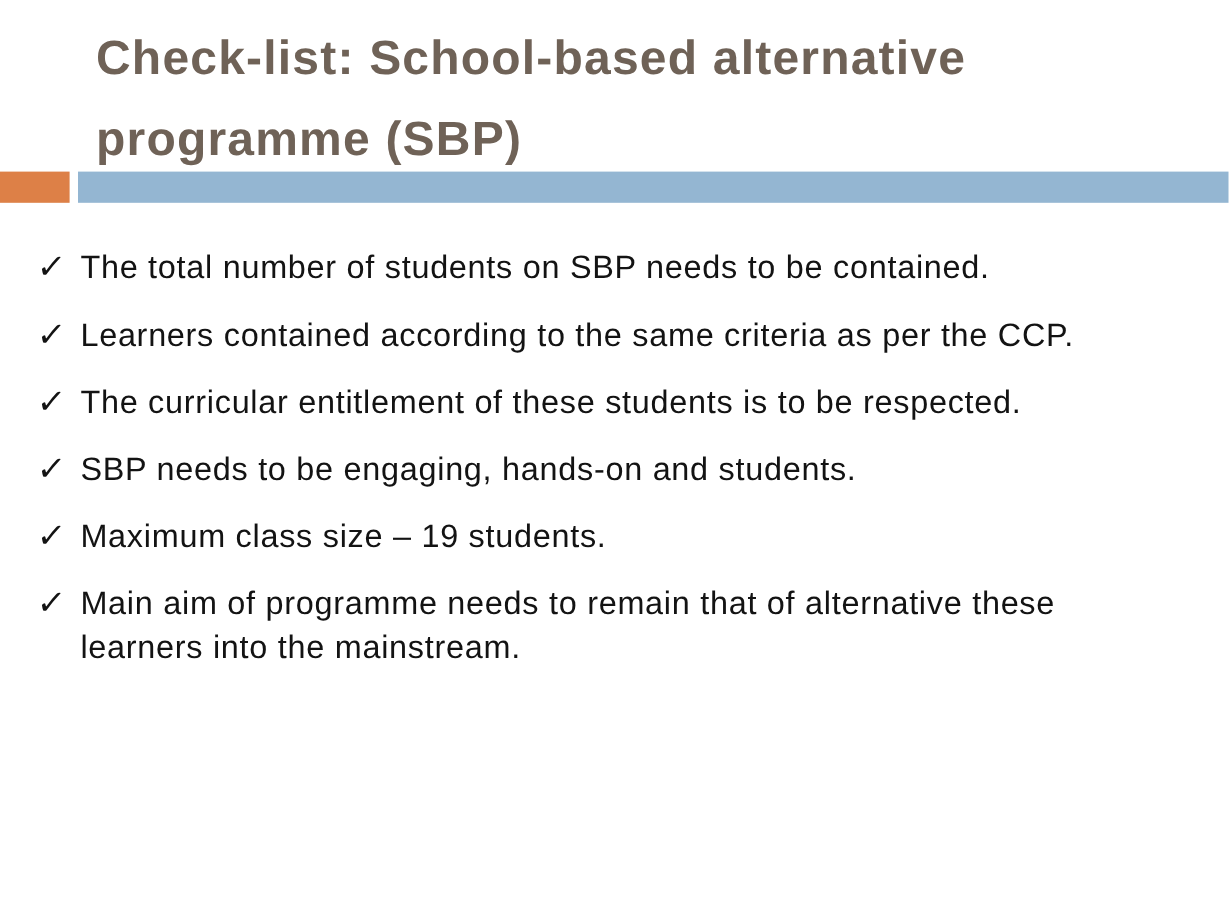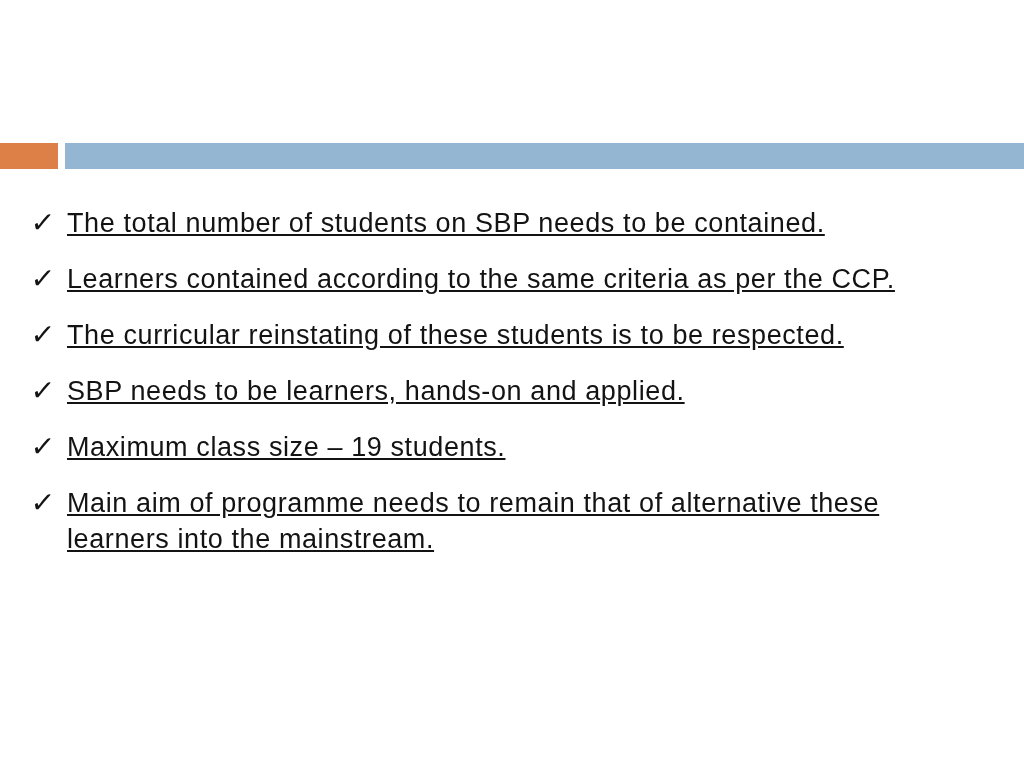--- a/index.html
+++ b/index.html
@@ -75,50 +75,53 @@
     flex: 0 0 36px;
     font-size: 28px;
     line-height: 36px;
     font-weight: 400;
     transform: skewX(-6deg);
     color: var(--body-text, #131313);
   }
   .check-text {
     flex: 1 1 auto;
     max-width: 862px;
-    text-decoration: underline;
   }
 </style>
 </head>
 <body>
 
 <div class="slide">
 
+  <header class="title">
+    <div class="title-line">Check-list: School-based alternative</div>
+    <div class="title-line">programme (SBP)</div>
+  </header>
 
   <div class="band">
     <span class="band-orange"></span>
     <span class="band-blue"></span>
   </div>
 
   <ul class="checklist">
     <li class="check-item">
       <span class="check">✓</span>
       <span class="check-text">The total number of students on SBP needs to be contained.</span>
     </li>
     <li class="check-item">
       <span class="check">✓</span>
       <span class="check-text">Learners contained according to the same criteria as per the CCP.</span>
     </li>
     <li class="check-item">
       <span class="check">✓</span>
-      <span class="check-text">The curricular reinstating of these students is to be respected.</span>
+      <span class="check-text">The curricular entitlement of these students is to be respected.</span>
     </li>
     <li class="check-item">
       <span class="check">✓</span>
-      <span class="check-text">SBP needs to be learners, hands-on and applied.</span>
+      <span class="check-text">SBP needs to be engaging, hands-on and students.</span>
     </li>
     <li class="check-item">
       <span class="check">✓</span>
       <span class="check-text">Maximum class size – 19 students.</span>
     </li>
     <li class="check-item">
       <span class="check">✓</span>
       <span class="check-text">Main aim of programme needs to remain that of alternative these learners into the mainstream.</span>
     </li>
   </ul>

